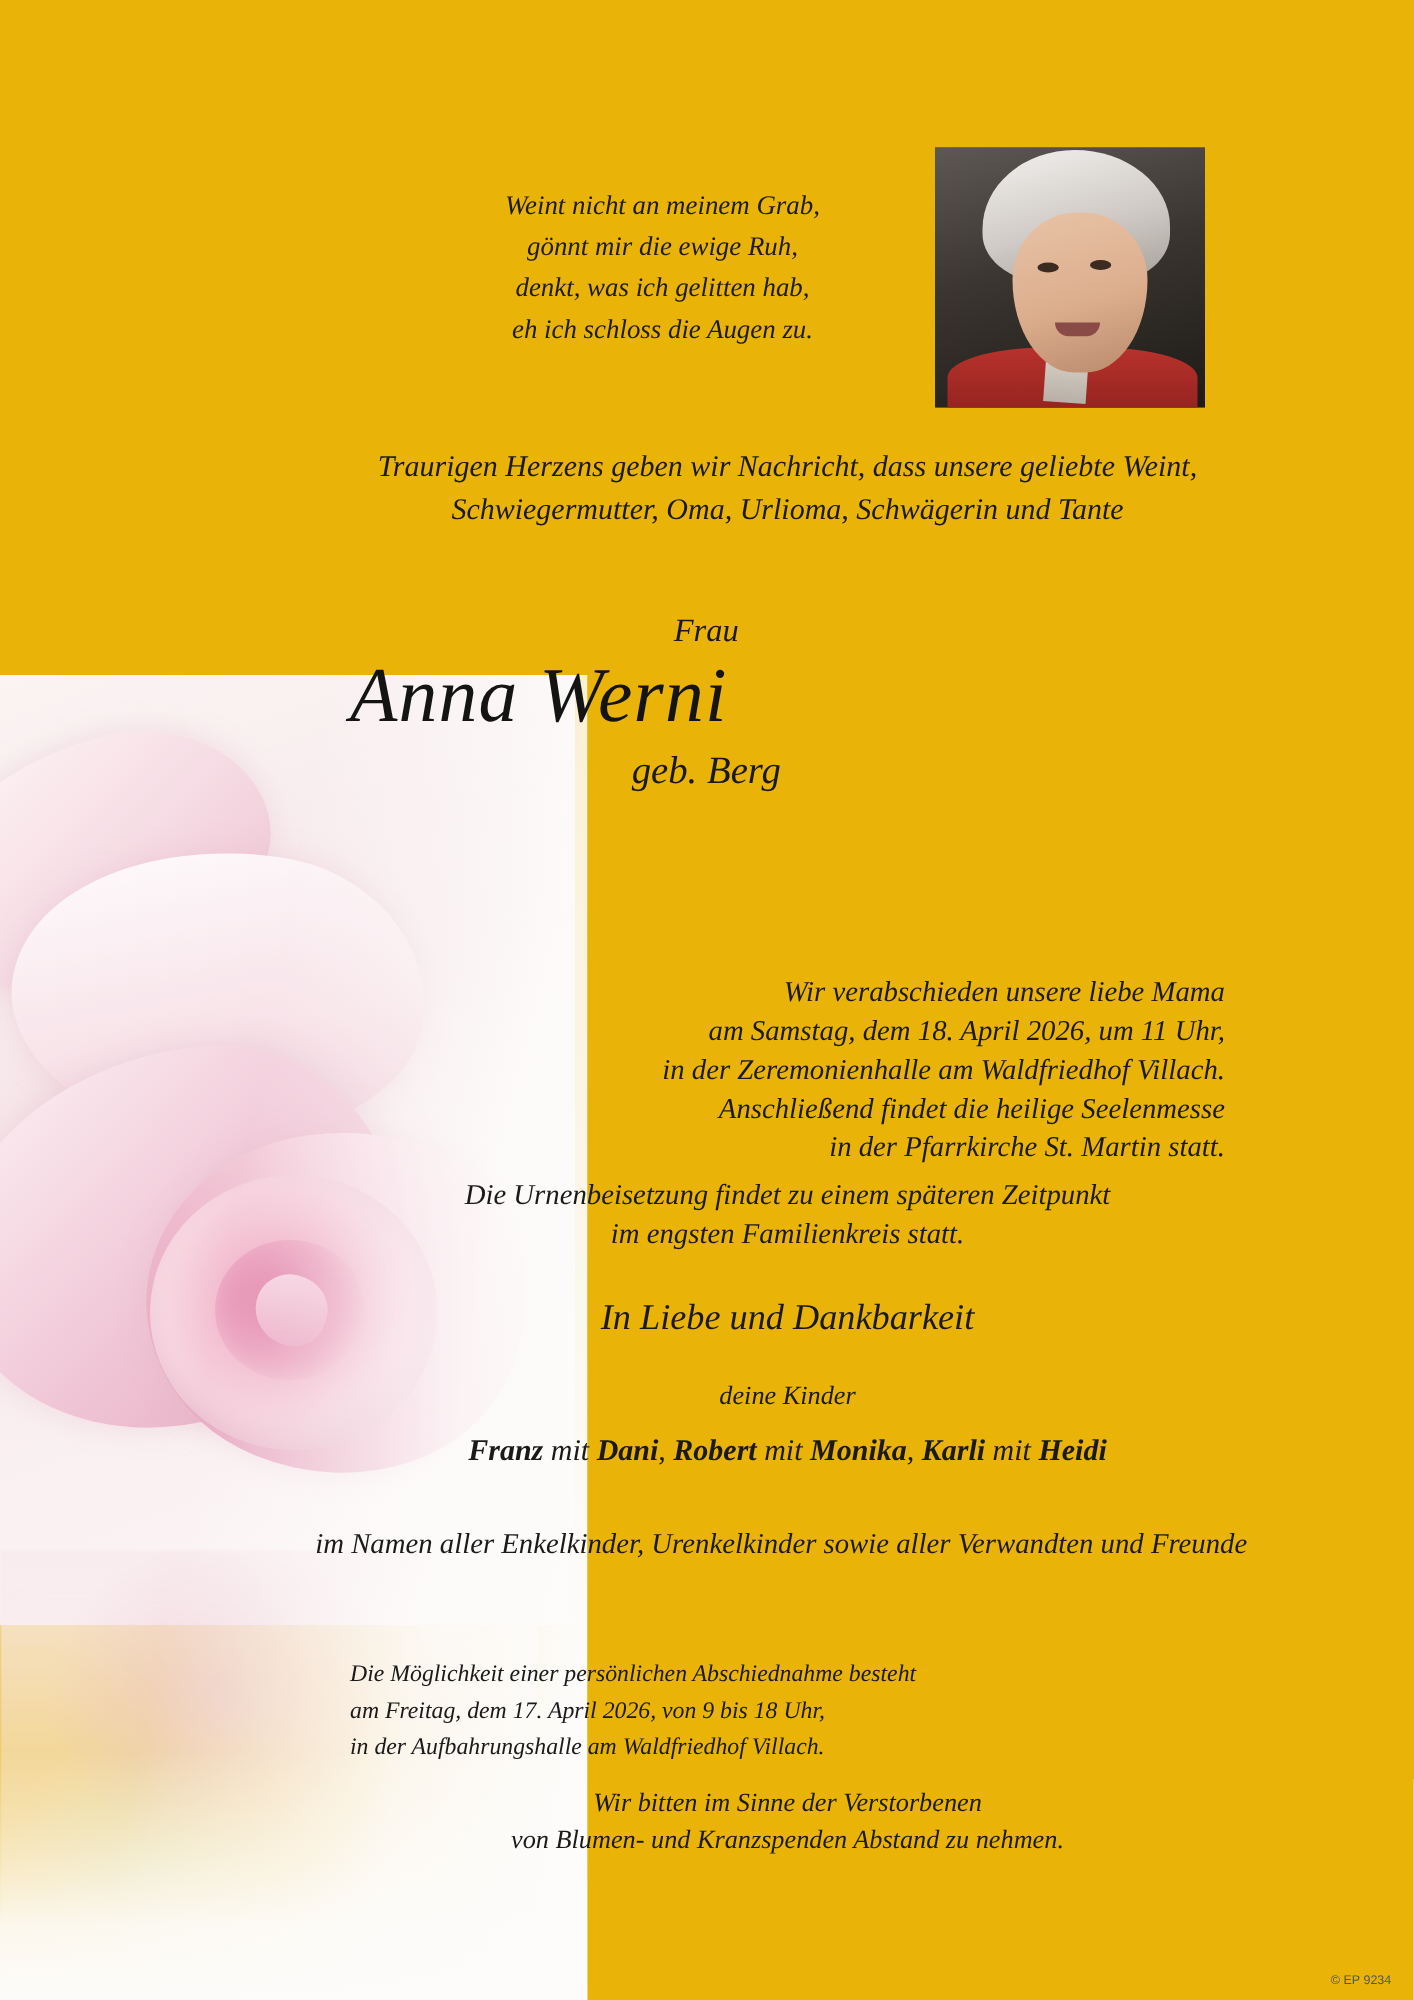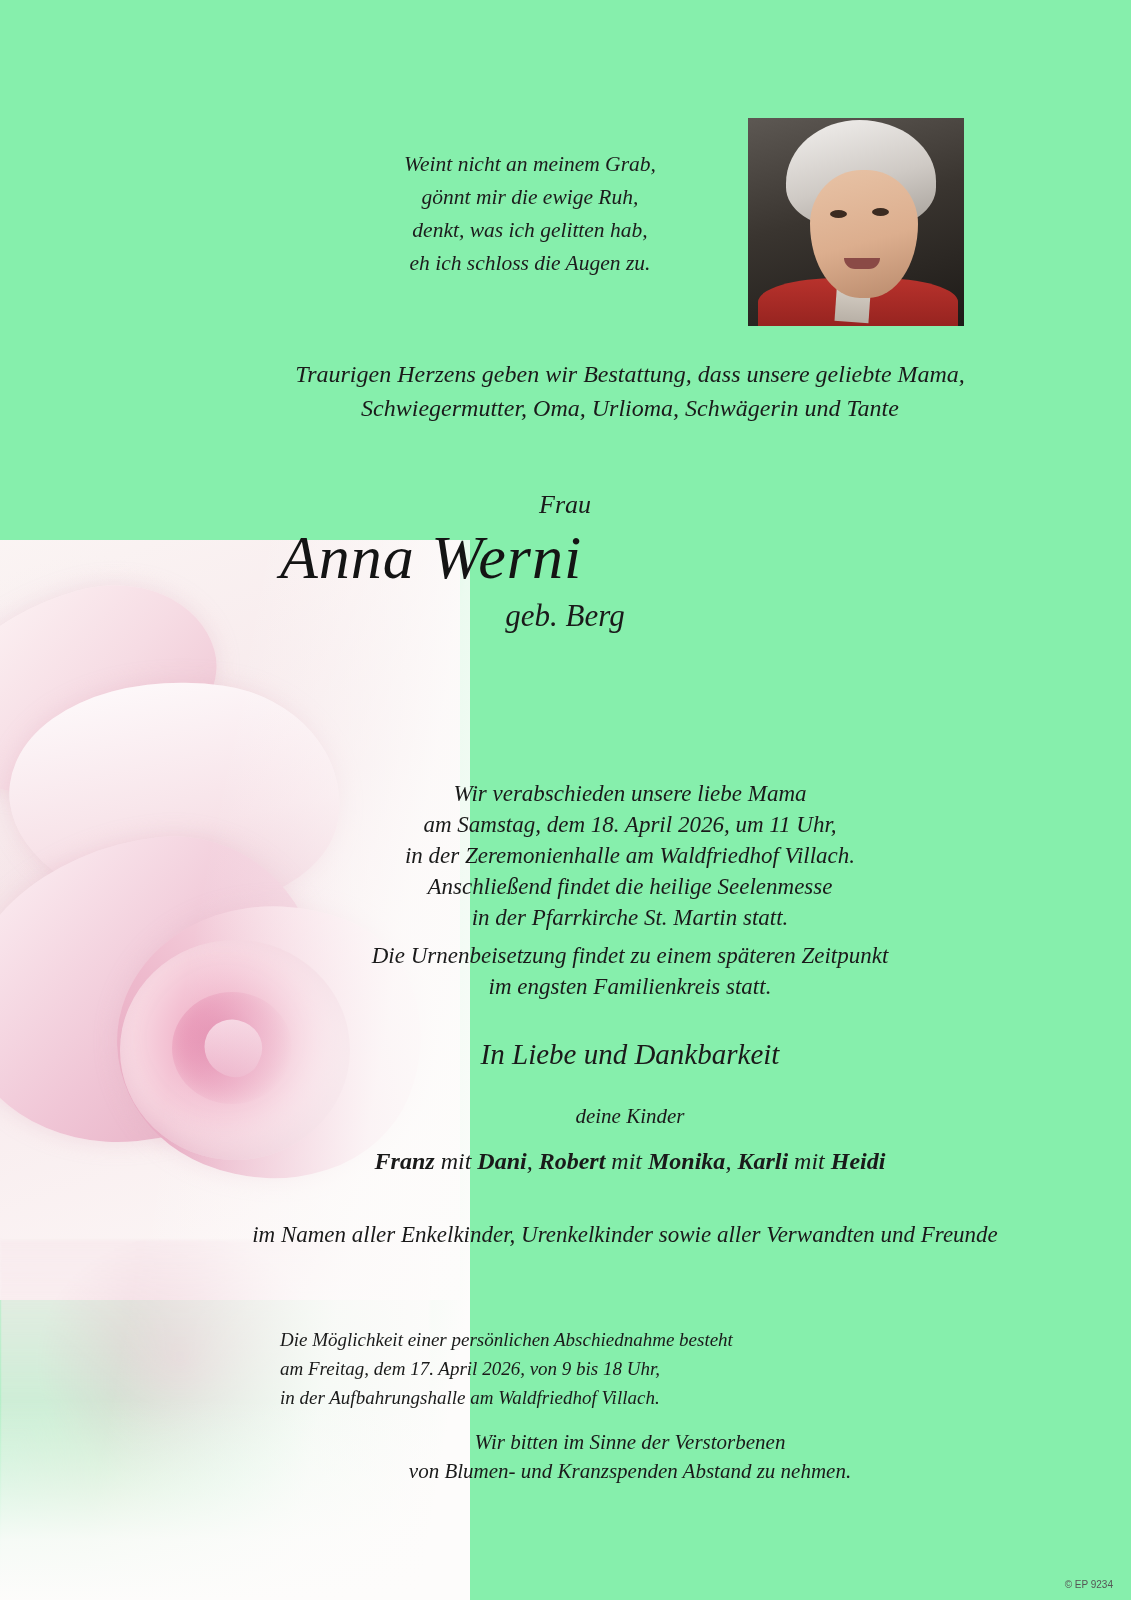--- a/index.html
+++ b/index.html
@@ -11,21 +11,21 @@
     height: 1600px;
     background: #ffffff;
     font-family: "Liberation Serif", serif;
     color: #1a1a1a;
     overflow: hidden;
   }
   .card {
     position: relative;
     width: 1131px;
     height: 1600px;
-    background: #86efac;
+    background: #eab308;
     overflow: hidden;
   }
   
   .rose-layer {
     position: absolute;
     left: 0;
     top: 540px;
     width: 470px;
     height: 1060px;
     pointer-events: none;
@@ -351,31 +351,31 @@
       <div class="sky"></div>
       <div class="hair"></div>
       <div class="body"></div>
       <div class="collar"></div>
       <div class="face"></div>
       <div class="eye l"></div>
       <div class="eye r"></div>
       <div class="mouth"></div>
     </div>
 
-    <div class="intro" style="white-space: pre-line;">Traurigen Herzens geben wir Bestattung, dass unsere geliebte Mama,
+    <div class="intro" style="white-space: pre-line;">Traurigen Herzens geben wir Nachricht, dass unsere geliebte Weint,
 Schwiegermutter, Oma, Urlioma, Schwägerin und Tante</div>
 
     <div class="salutation">Frau</div>
 
     <div class="name">Anna Werni</div>
 
     <div class="birthname">geb. Berg</div>
 
 
-    <div class="ceremony" style="white-space: pre-line;">Wir verabschieden unsere liebe Mama
+    <div class="ceremony" style="white-space: pre-line; text-align: right;">Wir verabschieden unsere liebe Mama
 am Samstag, dem 18. April 2026, um 11 Uhr,
 in der Zeremonienhalle am Waldfriedhof Villach.
 Anschließend findet die heilige Seelenmesse
 in der Pfarrkirche St. Martin statt.</div>
 
     <div class="urn" style="white-space: pre-line;">Die Urnenbeisetzung findet zu einem späteren Zeitpunkt
 im engsten Familienkreis statt.</div>
 
     <div class="love">In Liebe und Dankbarkeit</div>
 

